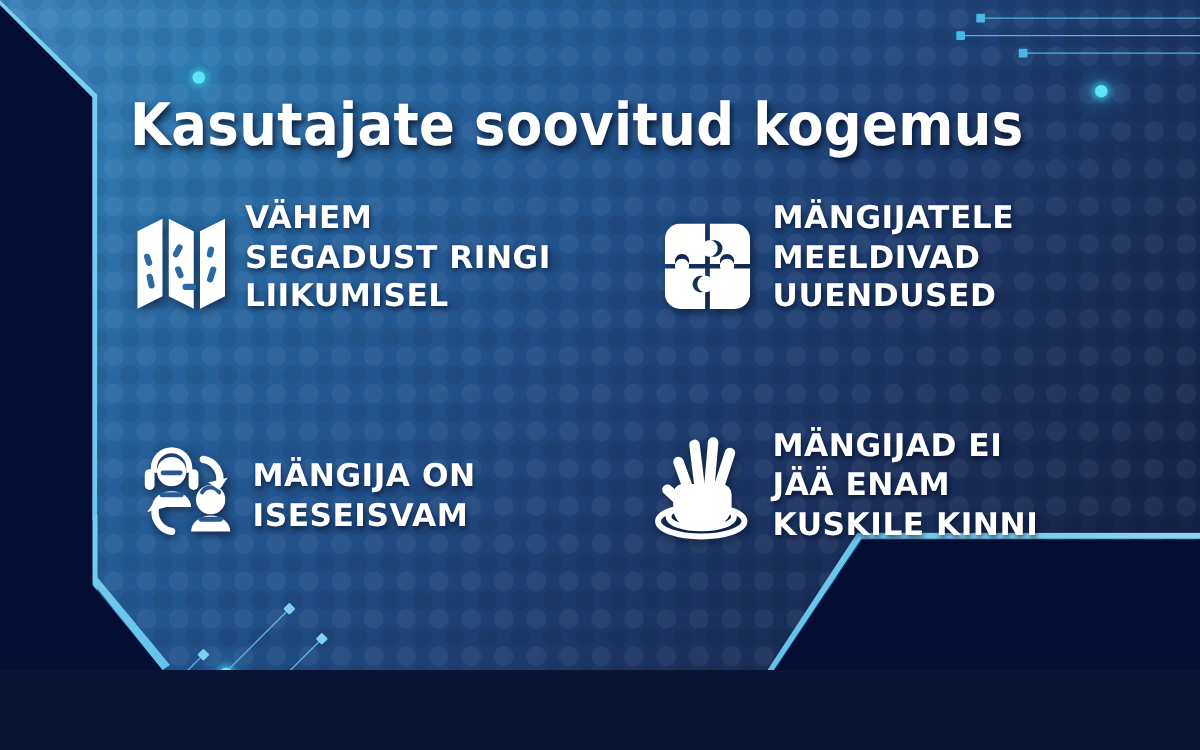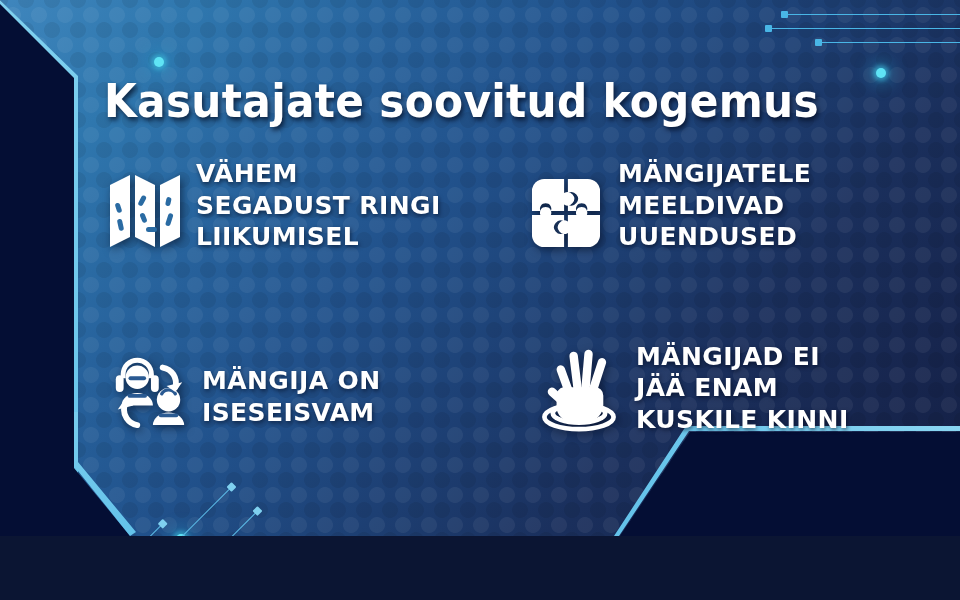--- a/index.html
+++ b/index.html
@@ -127,21 +127,21 @@
     text-shadow:1px 2px 4px rgba(3,10,30,.6);
     white-space:pre-line;
   }
 
   #feat-1 { left:108px; top:158px; }
   #feat-1 .ficon { width:74px; height:84px; margin-right:14px; margin-top:4px; }
   #feat-2 { left:528px; top:158px; }
   #feat-2 .ficon { width:76px; height:80px; margin-right:14px; margin-top:4px; }
   #feat-3 { left:108px; top:350px; }
   #feat-3 .ficon { width:82px; height:78px; margin-right:12px; margin-top:0px; }
-  #feat-4 { left:532px; top:337px; }
+  #feat-4 { left:514px; top:337px; }
   #feat-4 .ficon { width:94px; height:92px; margin-right:10px; margin-top:6px; }
 </style>
 </head>
 <body>
 
 <div id="slide">
 
   <div id="dots"></div>
   <div id="dots2"></div>
 

